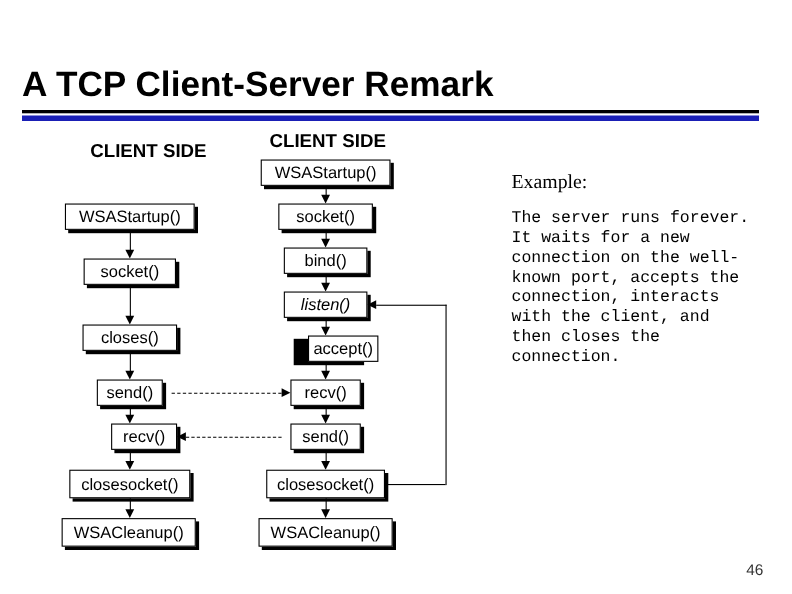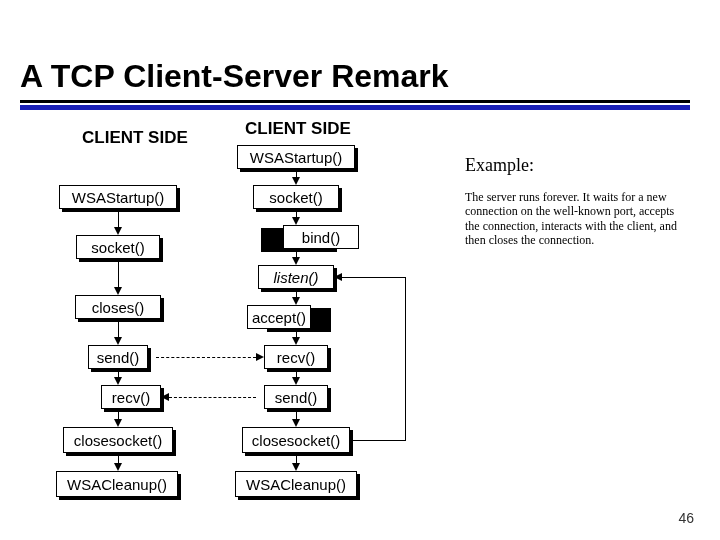--- a/index.html
+++ b/index.html
@@ -58,22 +58,22 @@
     position: absolute;
     background: #000;
     box-sizing: border-box;
   }
   .remark-h {
     font-family: "Times New Roman", Times, serif;
     font-size: 18px;
     position: absolute;
   }
   .remark-p {
-    font-family: Liberation Serif, serif;
-    font-size: 12px;
+    font-family: Liberation Mono, monospace;
+    font-size: 15px;
     line-height: 1.2;
     position: absolute;
     width: 225px;
   }
   .pagenum {
     position: absolute;
     right: 26px;
     bottom: 14px;
     font-size: 14px;
     color: #333;
@@ -139,31 +139,31 @@
 <div class="box" style="top:145px; left:237px; width:118px; height:24px;">WSAStartup()</div>
 <div class="vline" style="top:169px; left:296px; height:10px;"></div>
 <div class="darrow" style="top:177px; left:292px;"></div>
 
 <div class="shadow" style="top:188px; left:256px; width:86px; height:24px;"></div>
 <div class="box" style="top:185px; left:253px; width:86px; height:24px;">socket()</div>
 <div class="vline" style="top:209px; left:296px; height:10px;"></div>
 <div class="darrow" style="top:217px; left:292px;"></div>
 
 <div class="shadow" style="top:228px; left:261px; width:76px; height:24px;"></div>
-<div class="box" style="top:225px; left:258px; width:76px; height:24px;margin-left:25px;">bind()</div>
+<div class="box" style="top:225px; left:258px; width:76px; height:24px;">bind()</div>
 <div class="vline" style="top:249px; left:296px; height:10px;"></div>
 <div class="darrow" style="top:257px; left:292px;"></div>
 
 <div class="shadow" style="top:268px; left:261px; width:76px; height:24px;"></div>
 <div class="box" style="top:265px; left:258px; width:76px; height:24px;font-style:italic;">listen()</div>
 <div class="vline" style="top:289px; left:296px; height:10px;"></div>
 <div class="darrow" style="top:297px; left:292px;"></div>
 
 <div class="shadow" style="top:308px; left:267px; width:64px; height:24px;"></div>
-<div class="box" style="top:305px; left:247px; width:64px; height:24px;">accept()</div>
+<div class="box" style="top:305px; left:280px; width:64px; height:24px;">accept()</div>
 <div class="vline" style="top:329px; left:296px; height:10px;"></div>
 <div class="darrow" style="top:337px; left:292px;"></div>
 
 <div class="shadow" style="top:348px; left:267px; width:64px; height:24px;"></div>
 <div class="box" style="top:345px; left:264px; width:64px; height:24px;">recv()</div>
 <div class="vline" style="top:369px; left:296px; height:10px;"></div>
 <div class="darrow" style="top:377px; left:292px;"></div>
 
 <div class="shadow" style="top:388px; left:267px; width:64px; height:24px;"></div>
 <div class="box" style="top:385px; left:264px; width:64px; height:24px;">send()</div>

